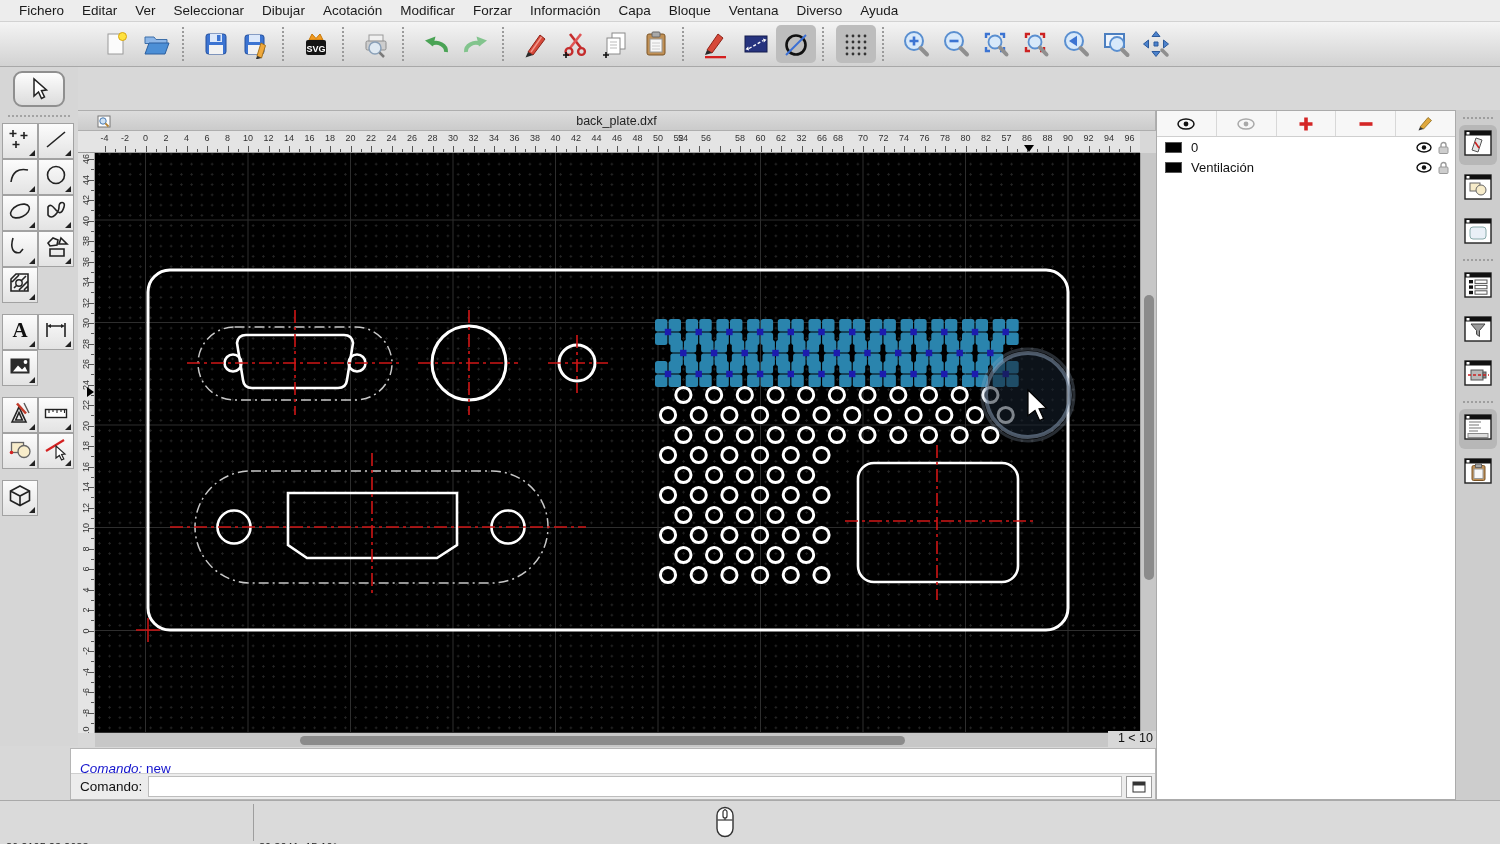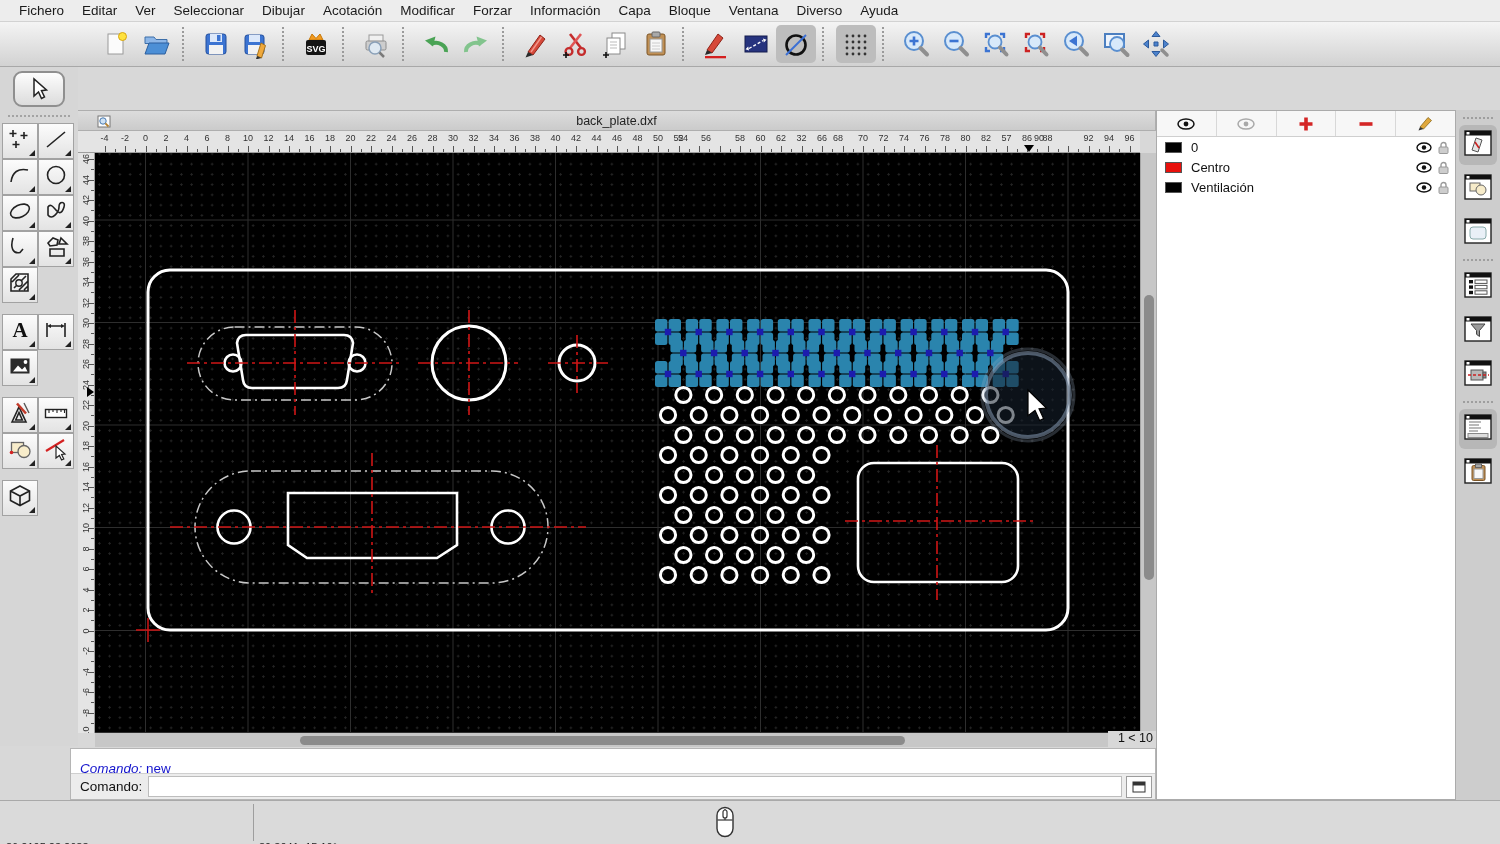--- a/index.html
+++ b/index.html
@@ -620,21 +620,21 @@
     <div class="htick" style="left:911.5px;height:6px"></div>
     <div class="hlabel" style="left:911.5px">57</div>
     <div class="htick" style="left:921.8px;height:3.5px"></div>
     <div class="htick" style="left:932.0px;height:6px"></div>
     <div class="hlabel" style="left:932.0px">86</div>
     <div class="htick" style="left:942.3px;height:3.5px"></div>
     <div class="htick" style="left:952.5px;height:6px"></div>
     <div class="hlabel" style="left:952.5px">88</div>
     <div class="htick" style="left:962.8px;height:3.5px"></div>
     <div class="htick" style="left:973.0px;height:6px"></div>
-    <div class="hlabel" style="left:944px">90</div>
+    <div class="hlabel" style="left:973.0px">90</div>
     <div class="htick" style="left:983.3px;height:3.5px"></div>
     <div class="htick" style="left:993.5px;height:6px"></div>
     <div class="hlabel" style="left:993.5px">92</div>
     <div class="htick" style="left:1003.8px;height:3.5px"></div>
     <div class="htick" style="left:1014.0px;height:6px"></div>
     <div class="hlabel" style="left:1014.0px">94</div>
     <div class="htick" style="left:1024.3px;height:3.5px"></div>
     <div class="htick" style="left:1034.5px;height:6px"></div>
     <div class="hlabel" style="left:1034.5px">96</div>
     <div class="htick" style="left:1044.8px;height:3.5px"></div>
@@ -1107,36 +1107,20 @@
           </svg>
         </span>
         <span class="layer-ico">
           <svg width="11" height="13">
             <rect x="1" y="6" width="9" height="6.5" rx="1" fill="#cdcdcd" stroke="#9a9a9a"></rect>
             <path d="M3 6 V4 a2.5 2.5 0 0 1 5 0 V6" fill="none" stroke="#9a9a9a" stroke-width="1.4"></path>
           </svg>
         </span>
       </div>
       <div class="layer-row">
-        <span class="layer-swatch" style="background:#e8100c"></span>
-        <span class="layer-name">Centro</span>
-        <span class="layer-ico">
-          <svg width="16" height="11">
-            <ellipse cx="8" cy="5.5" rx="7" ry="4.5" fill="none" stroke="#111" stroke-width="1.4"></ellipse>
-            <circle cx="8" cy="5.5" r="2.2" fill="#111"></circle>
-          </svg>
-        </span>
-        <span class="layer-ico">
-          <svg width="11" height="13">
-            <rect x="1" y="6" width="9" height="6.5" rx="1" fill="#cdcdcd" stroke="#9a9a9a"></rect>
-            <path d="M3 6 V4 a2.5 2.5 0 0 1 5 0 V6" fill="none" stroke="#9a9a9a" stroke-width="1.4"></path>
-          </svg>
-        </span>
-      </div>
-      <div class="layer-row">
         <span class="layer-swatch" style="background:#000000"></span>
         <span class="layer-name">Ventilación</span>
         <span class="layer-ico">
           <svg width="16" height="11">
             <ellipse cx="8" cy="5.5" rx="7" ry="4.5" fill="none" stroke="#111" stroke-width="1.4"></ellipse>
             <circle cx="8" cy="5.5" r="2.2" fill="#111"></circle>
           </svg>
         </span>
         <span class="layer-ico">
           <svg width="11" height="13">

